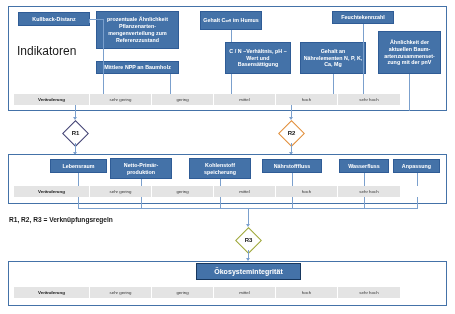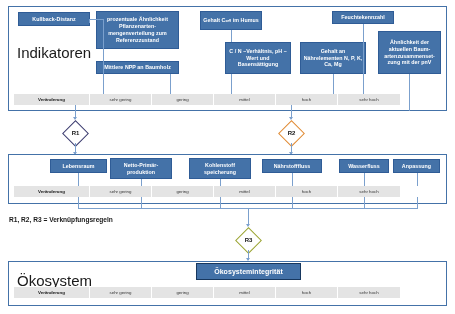--- a/index.html
+++ b/index.html
@@ -18,21 +18,21 @@
 
   
   .panel {
     position: absolute;
     border: 1.4px solid #4472a8;
     background: #ffffff;
     box-sizing: border-box;
   }
   .panel-title {
     position: absolute;
-    font-size: 15px;
+    font-size: 12px;
     color: #1a1a1a;
     font-family: "Liberation Sans", sans-serif;
     white-space: nowrap;
   }
 
   
   .node {
     position: absolute;
     box-sizing: border-box;
     background: #4472a8;
@@ -240,21 +240,20 @@
   <div class="legend" style="left:9px; top:216px;">R1, R2, R3 = Verknüpfungsregeln</div>
 
   <div class="diamond d-r3" style="left:239px; top:231px;"></div>
   <div class="diamond-label" style="left:239px; top:231px;">R3</div>
 
   <div class="vline" style="left:248px; top:250px; height:10px;"></div>
   <div class="arrowhead" style="left:245.5px; top:258px;"></div>
 
   <div class="panel" style="left:8px; top:261px; width:439px; height:45px;"></div>
 
-  <div class="panel-title" style="left:17px; top:272px;">Ökosystem</div>
 
   <div class="node big" style="left:196px; top:263px; width:105px; height:17px;">Ökosystemintegrität</div>
 
   <div class="scale" style="left:14px; top:287px; width:386px;">
     <div class="cell head" style="width:76px;">Veränderung</div>
     <div class="cell" style="width:62px;">sehr gering</div>
     <div class="cell" style="width:62px;">gering</div>
     <div class="cell" style="width:62px;">mittel</div>
     <div class="cell" style="width:62px;">hoch</div>
     <div class="cell" style="width:62px;">sehr hoch</div>

